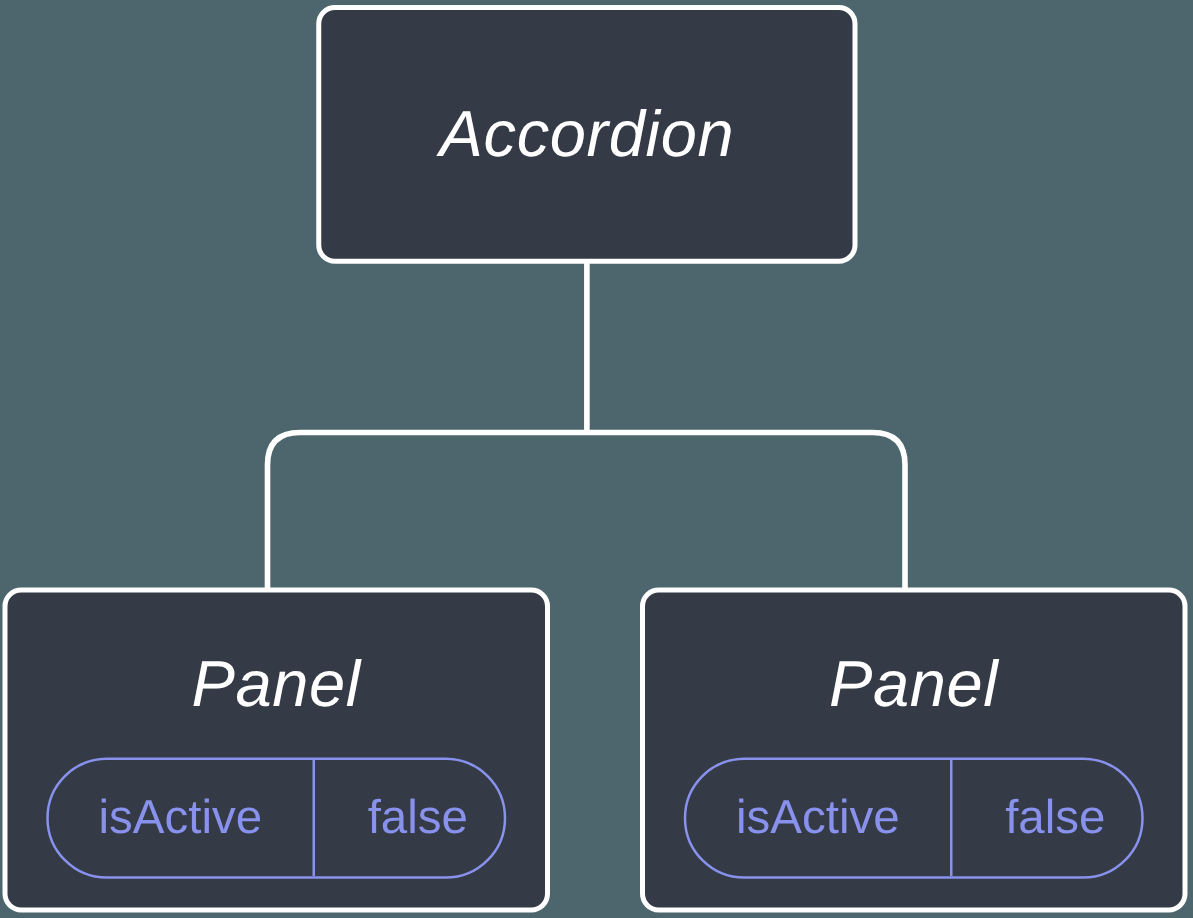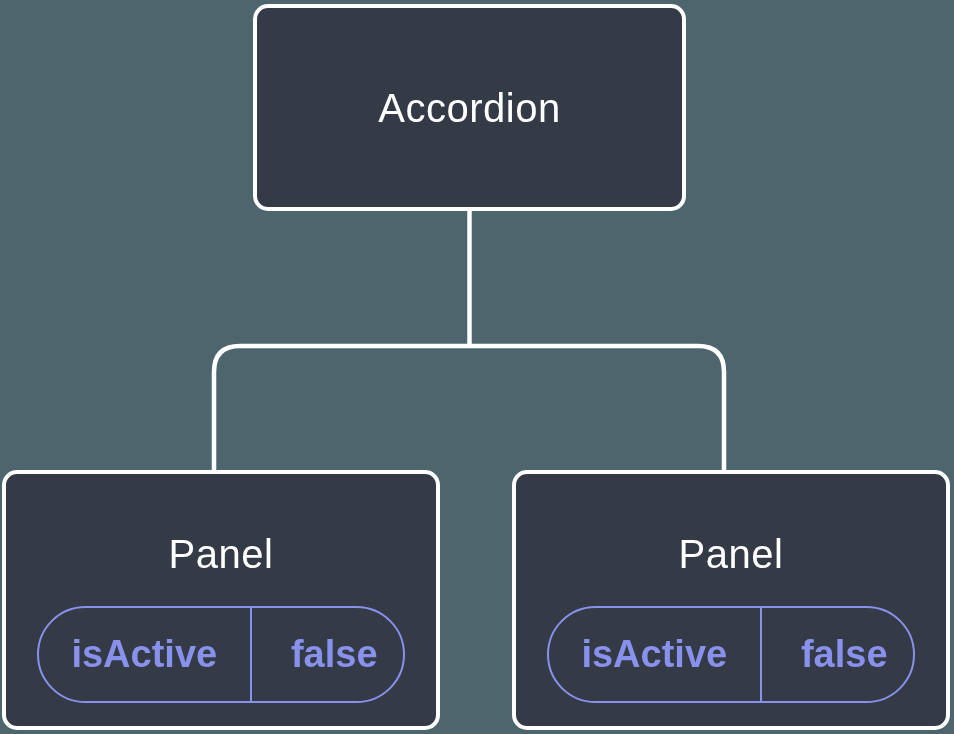--- a/index.html
+++ b/index.html
@@ -36,45 +36,46 @@
     flex-direction: column;
     align-items: center;
   }
   .node-root {
     left: 253px; top: 4px;
     width: 433px; height: 207px;
     justify-content: center;
   }
   .node-title {
     color: var(--title-text);
-    font-size: 40px;
+    font-size: 52px;
     font-weight: 500;
     letter-spacing: 0.5px;
     line-height: 1;
+    font-style: italic;
   }
   .node-panel {
     width: 438px; height: 260px;
     justify-content: flex-start;
   }
   .node-panel-left  { left: 2px;   top: 470px; }
   .node-panel-right { left: 512px; top: 470px; }
   .node-panel .node-title {
-    margin-top: 60px;
+    margin-top: 48px;
     text-align: right;
   }
   .state-pill {
     margin-top: 32px;
     width: 368px; height: 97px;
     border: 2.5px solid var(--state-purple);
     border-radius: 48.5px;
     display: flex;
     align-items: stretch;
     color: var(--state-purple);
     font-size: 38px;
-    font-weight: 700;
+    font-weight: 400;
   }
   .state-name {
     flex: 0 0 58.4%;
     display: flex;
     align-items: center;
     justify-content: center;
     border-right: 2.5px solid var(--state-purple);
   }
   .state-value {
     flex: 1 1 auto;

